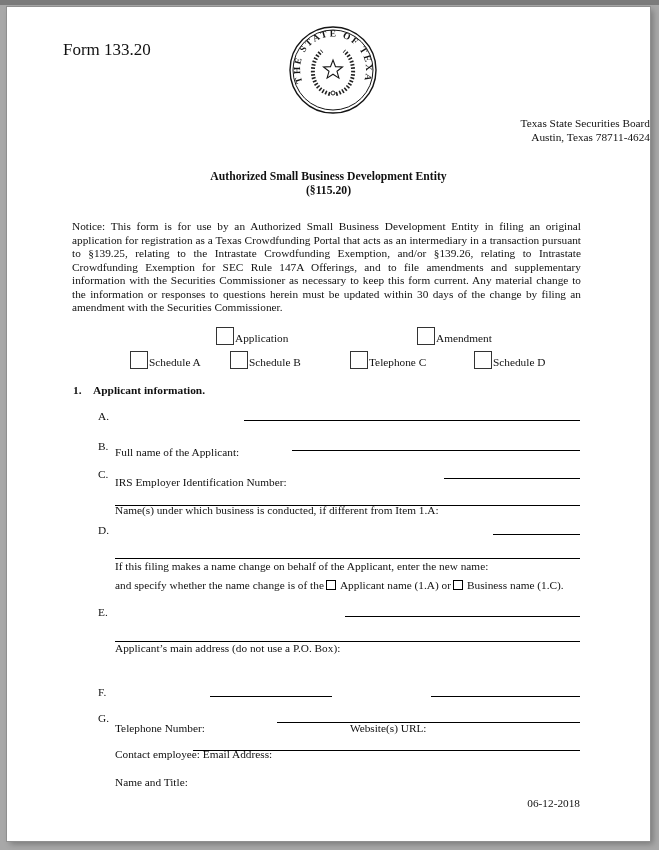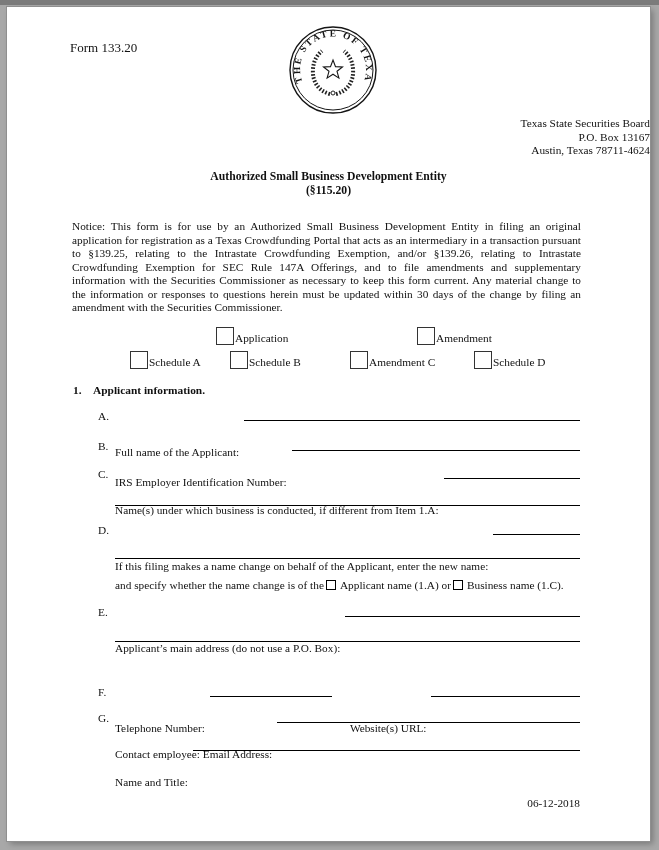--- a/index.html
+++ b/index.html
@@ -8,21 +8,21 @@
     background: linear-gradient(180deg, #7b7b7b 0px, #7b7b7b 5px, #a8a8a8 5px);
     font-family: "Liberation Serif", "DejaVu Serif", serif;
     color: #111;
   }
   .page {
     position: absolute; left: 7px; top: 7px; width: 643px; height: 834px;
     background: #fff;
     box-shadow: 0 0 0 1px #8f8f8f, 3px 3px 6px rgba(0,0,0,0.28);
   }
   .abs { position: absolute; }
-  .form-number { left: 63px; top: 33px; font-size: 13px; }
+  .form-number { left: 56px; top: 33px; font-size: 17px; }
   .seal { left: 281px; top: 18px; width: 90px; height: 90px; }
   .org-block { left: 0; top: 110px; width: 100%; text-align: right; font-size: 11.3px; line-height: 13.5px; }
   .title-block { left: 0; top: 163px; width: 100%; text-align: center; font-weight: bold; font-size: 11.7px; line-height: 14px; }
   .notice { left: 65px; top: 213px; width: 509px; font-size: 11.3px; line-height: 13.5px; text-align: justify; text-align-last: left; }
   .cbgroup { position: absolute; display: flex; align-items: flex-end; }
   .cb { width: 16px; height: 16px; border: 1.6px solid #333; background: #fff; flex: none; }
   .cbgroup .lbl { font-size: 11.3px; line-height: 14px; margin-left: 1px; }
   .sec-heading { left: 66px; top: 377px; font-weight: bold; font-size: 11.4px; display: flex; }
   .sec-heading .num { width: 20px; flex: none; }
   .item { left: 91px; right: 70px; display: flex; font-size: 11.3px; line-height: 14px; }
@@ -51,21 +51,20 @@
       <textPath href="#sealTextArc" startOffset="0" textLength="134">THE STATE OF TEXAS</textPath>
     </text>
     <path d="M 42 69 C 30 66 24 56 25 44 C 25.5 36 29 30 34 26" fill="none" stroke="#222" stroke-width="4" stroke-dasharray="1.6 1.7"></path>
     <path d="M 48 69 C 60 66 66 56 65 44 C 64.5 36 61 30 56 26" fill="none" stroke="#222" stroke-width="4" stroke-dasharray="1.6 1.7"></path>
     <circle cx="45" cy="68" r="2" fill="none" stroke="#222" stroke-width="1"></circle>
     <path d="M45,35 L47.5,41.6 L54.5,41.9 L49,46.3 L50.9,53.1 L45,49.2 L39.1,53.1 L41,46.3 L35.5,41.9 L42.5,41.6 Z" fill="#fff" stroke="#151515" stroke-width="1.1"></path>
   </svg>
 
   <div class="abs org-block">
     <div>Texas State Securities Board</div>
-    <div>P.O. Box 13167</div>
     <div>Austin, Texas 78711-4624</div>
   </div>
 
   <div class="abs title-block">
     <div>Authorized Small Business Development Entity</div>
     <div>(§115.20)</div>
   </div>
 
   <div class="abs notice">Notice: This form is for use by an Authorized Small Business Development Entity in filing an original application for registration as a Texas Crowdfunding Portal that acts as an intermediary in a transaction pursuant to §139.25, relating to the Intrastate Crowdfunding Exemption, and/or §139.26, relating to Intrastate Crowdfunding Exemption for SEC Rule 147A Offerings, and to file amendments and supplementary information with the Securities Commissioner as necessary to keep this form current.  Any material change to the information or responses to questions herein must be updated within 30 days of the change by filing an amendment with the Securities Commissioner.</div>
 
@@ -81,21 +80,21 @@
   <div class="cbgroup" style="left:95px; top:344px;padding-left:28px;">
     <span class="cb"></span>
     <span class="lbl">Schedule A</span>
   </div>
   <div class="cbgroup" style="left:223px; top:344px;">
     <span class="cb"></span>
     <span class="lbl">Schedule B</span>
   </div>
   <div class="cbgroup" style="left:343px; top:344px;">
     <span class="cb"></span>
-    <span class="lbl">Amendment C</span>
+    <span class="lbl">Telephone C</span>
   </div>
   <div class="cbgroup" style="left:467px; top:344px;">
     <span class="cb"></span>
     <span class="lbl">Schedule D</span>
   </div>
 
   <div class="abs sec-heading">
     <span class="num">1.</span>
     <span>Applicant information.</span>
   </div>

